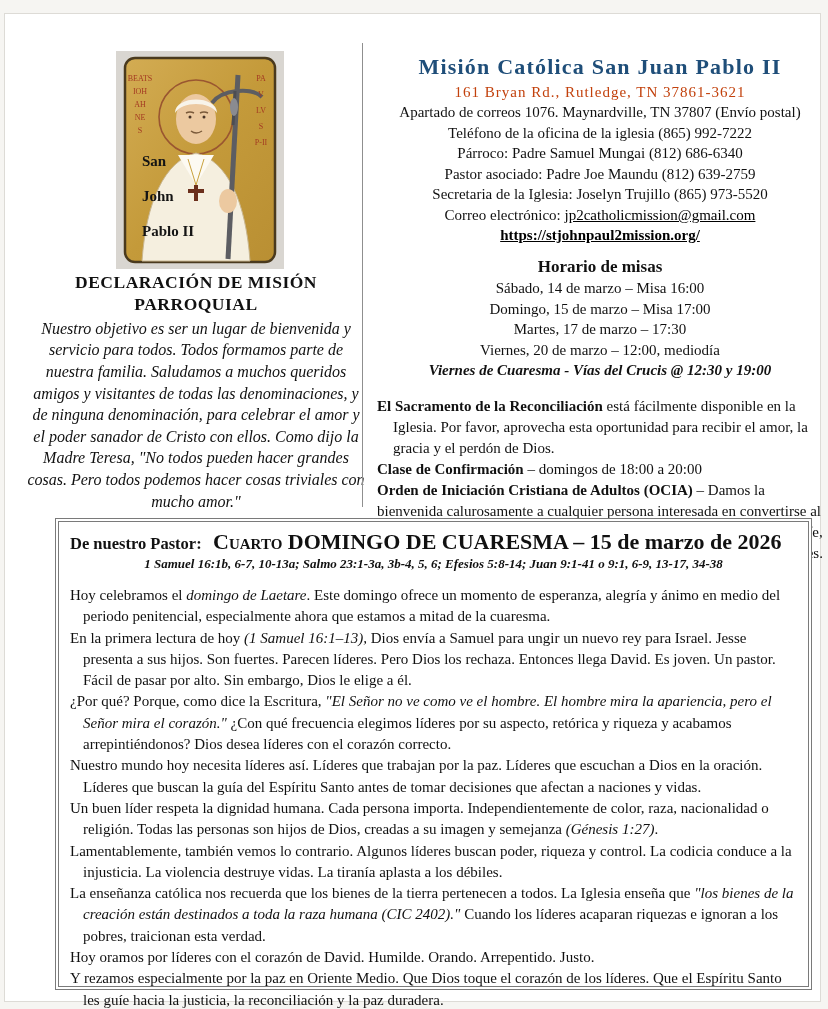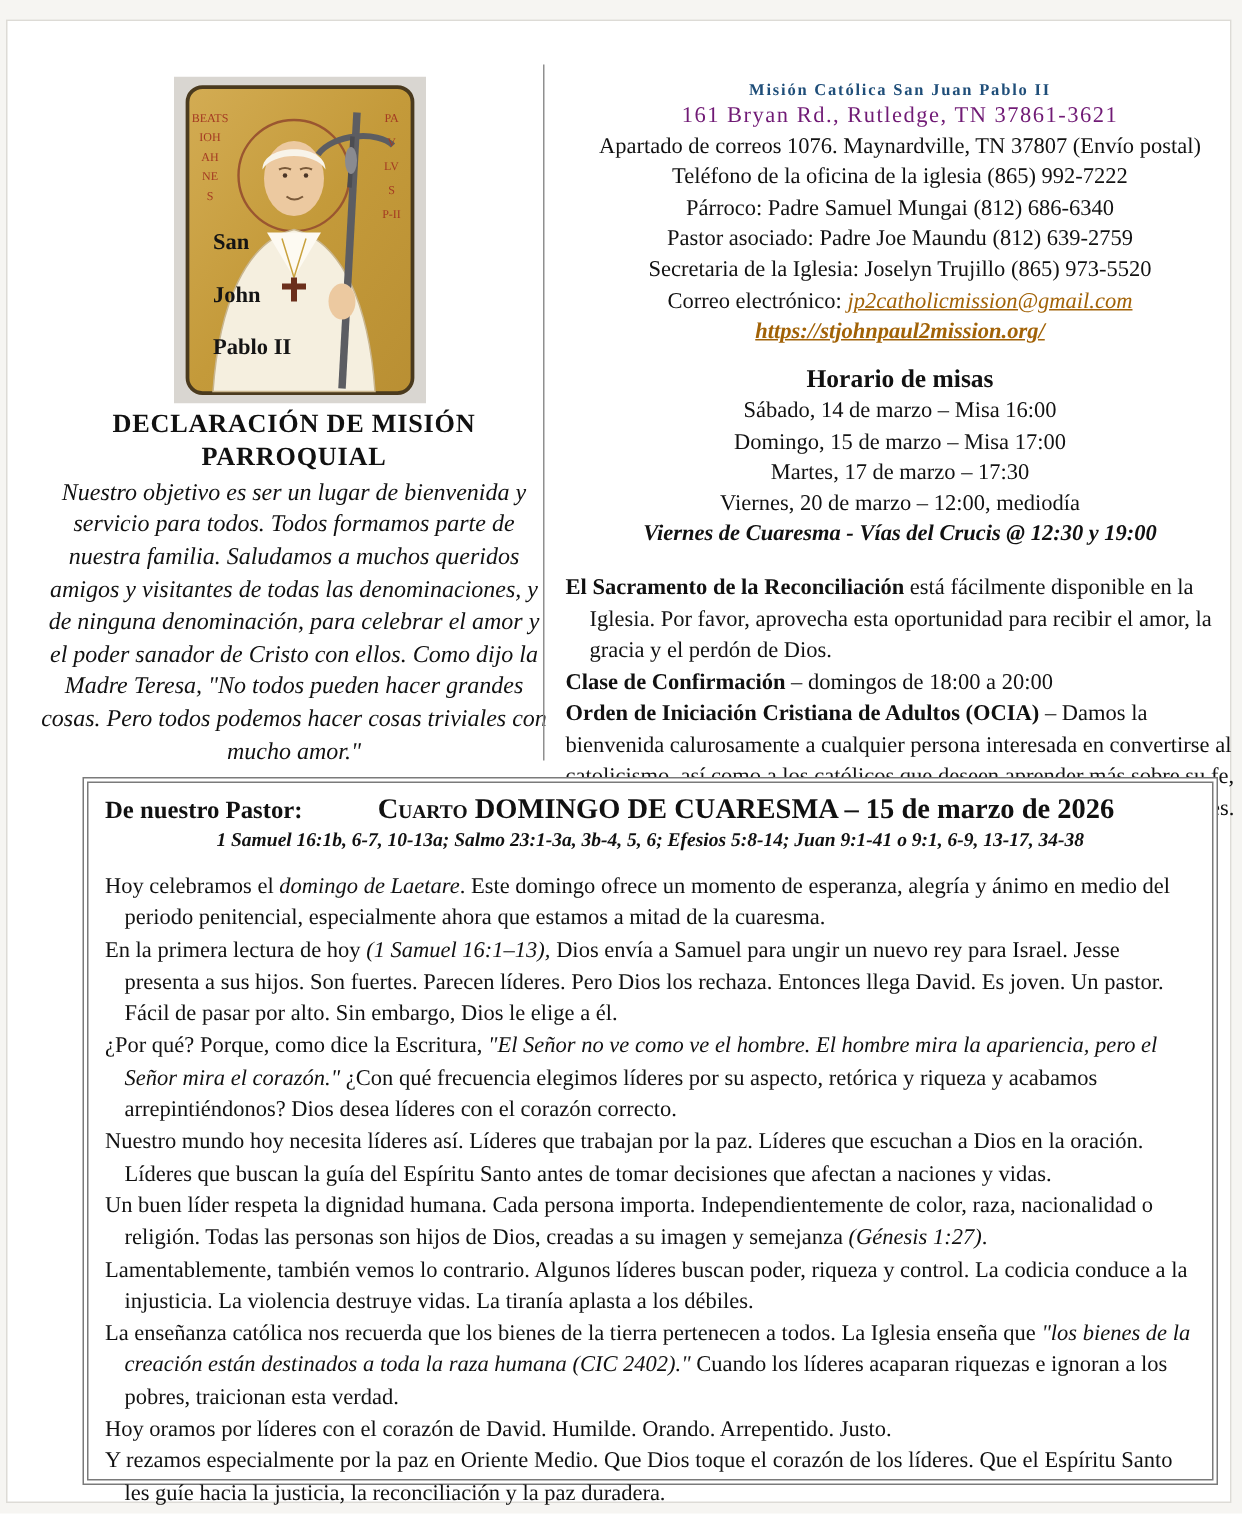--- a/index.html
+++ b/index.html
@@ -22,40 +22,40 @@
   
   .mission{position:absolute;left:22px;top:258px;width:338px;text-align:center;}
   .mission-title{font-weight:bold;font-size:17.5px;line-height:1.25;letter-spacing:.5px;margin:0;}
   .mission-text{font-style:italic;font-size:16px;line-height:1.35;margin:2px 0 0 0;}
 
   
   .vdivider{position:absolute;left:357px;top:29px;width:1px;height:464px;background:#8f8f8f;}
 
   
   .right-col{position:absolute;left:372px;top:39px;width:446px;text-align:center;font-size:15px;line-height:1.37;}
-  .church-name{color:#1F4E79;font-weight:bold;font-size:11px;letter-spacing:1.2px;line-height:1.3;}
-  .church-address{color:#701a75;letter-spacing:1px;}
+  .church-name{color:#1F4E79;font-weight:bold;font-size:22px;letter-spacing:1.2px;line-height:1.3;}
+  .church-address{color:#c2410c;letter-spacing:1px;}
   .contact-line{color:#111;}
-  a.doc-link{color:#a16207;text-decoration:underline;font-style:italic;}
+  a.doc-link{color:#000000;text-decoration:underline;}
   a.doc-link.bold{font-weight:bold;}
   .mass-title{font-weight:bold;font-size:17px;margin-top:9px;}
   .lent-line{font-weight:bold;font-style:italic;}
   .sacraments{text-align:left;margin-top:15px;line-height:1.4;}
   .sacraments p{margin:0;}
   .hang{padding-left:16px;text-indent:-16px;}
 
   
   .pastor-box{
     position:absolute;left:50px;top:504px;width:757px;height:472px;
     border:4px double #7a7a7a;box-sizing:border-box;
     padding:7px 11px 6px 11px;background:#fff;
   }
   .box-header{display:flex;align-items:baseline;}
   .from-label{font-weight:bold;font-size:16.5px;white-space:nowrap;}
-  .box-title{flex:1;text-align:center;font-weight:bold;font-size:19px;padding-right:4px;}
+  .box-title{flex:1;text-align:center;font-weight:bold;font-size:22px;padding-right:4px;}
   .smallcaps{font-variant:small-caps;}
   .readings{text-align:center;font-style:italic;font-size:13px;margin-top:1px;font-weight:bold;}
   .letter{margin-top:13px;font-size:15px;line-height:1.42;}
   .letter p{margin:0;}
   .para{padding-left:13px;text-indent:-13px;}
 </style>
 </head>
 <body>
 
 <div class="page">

